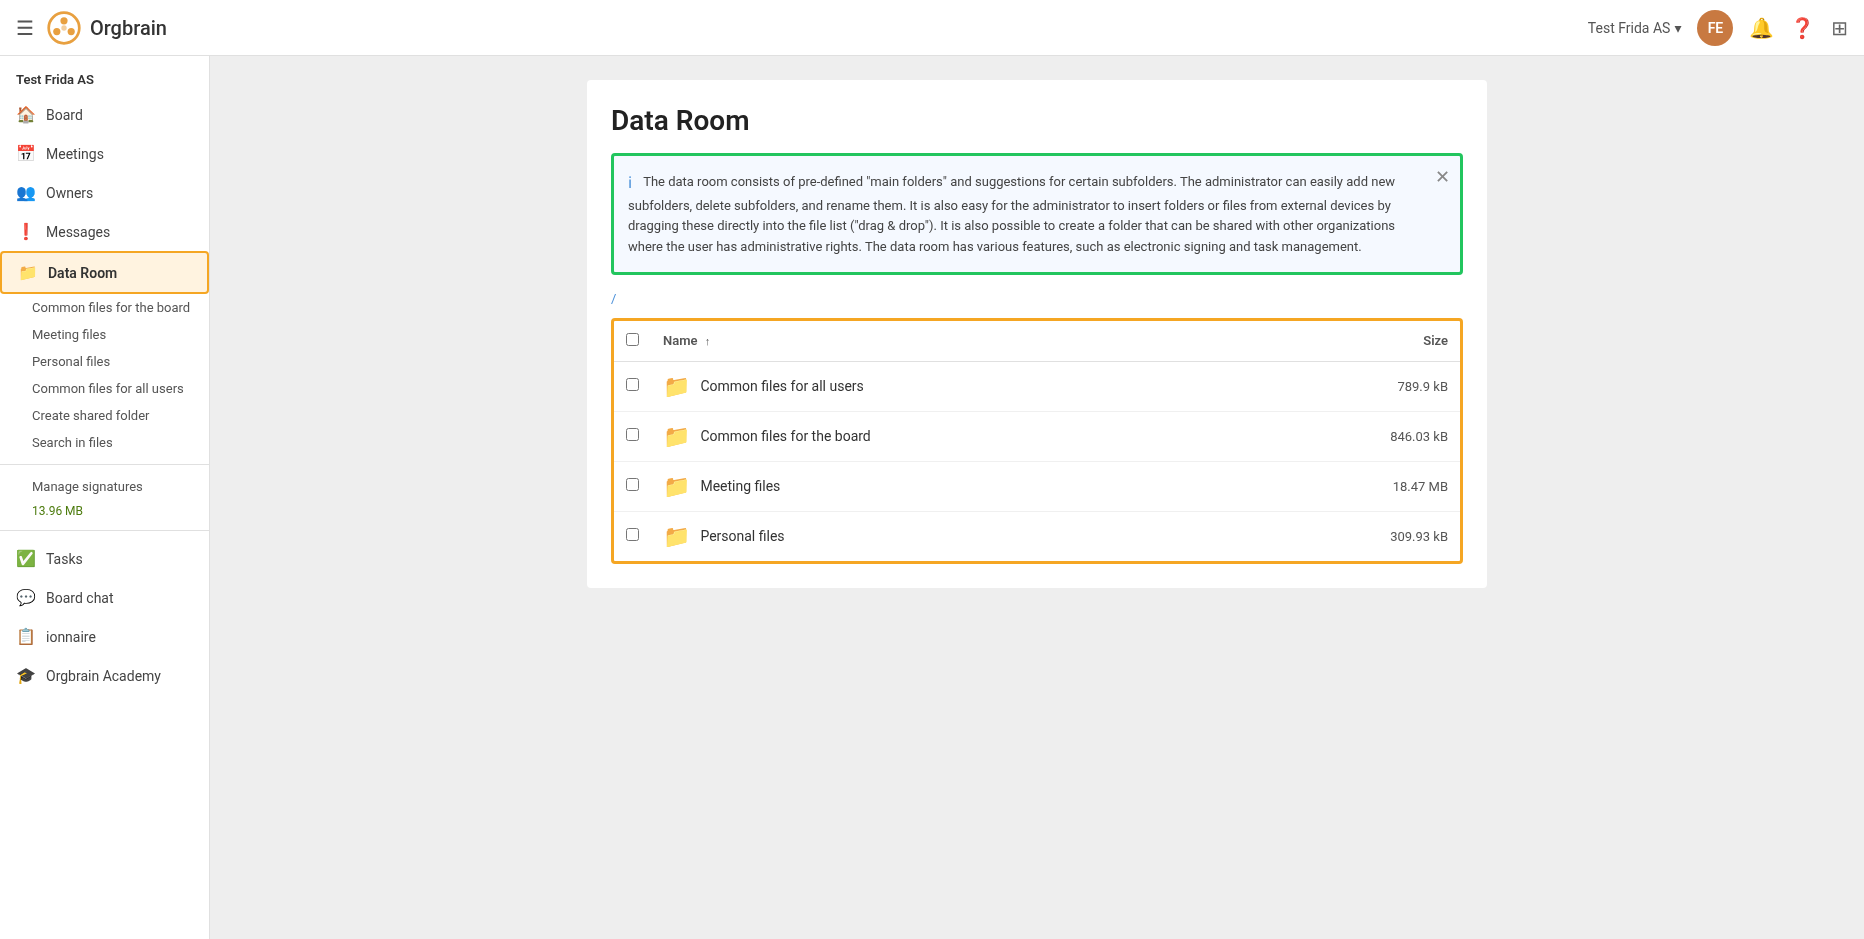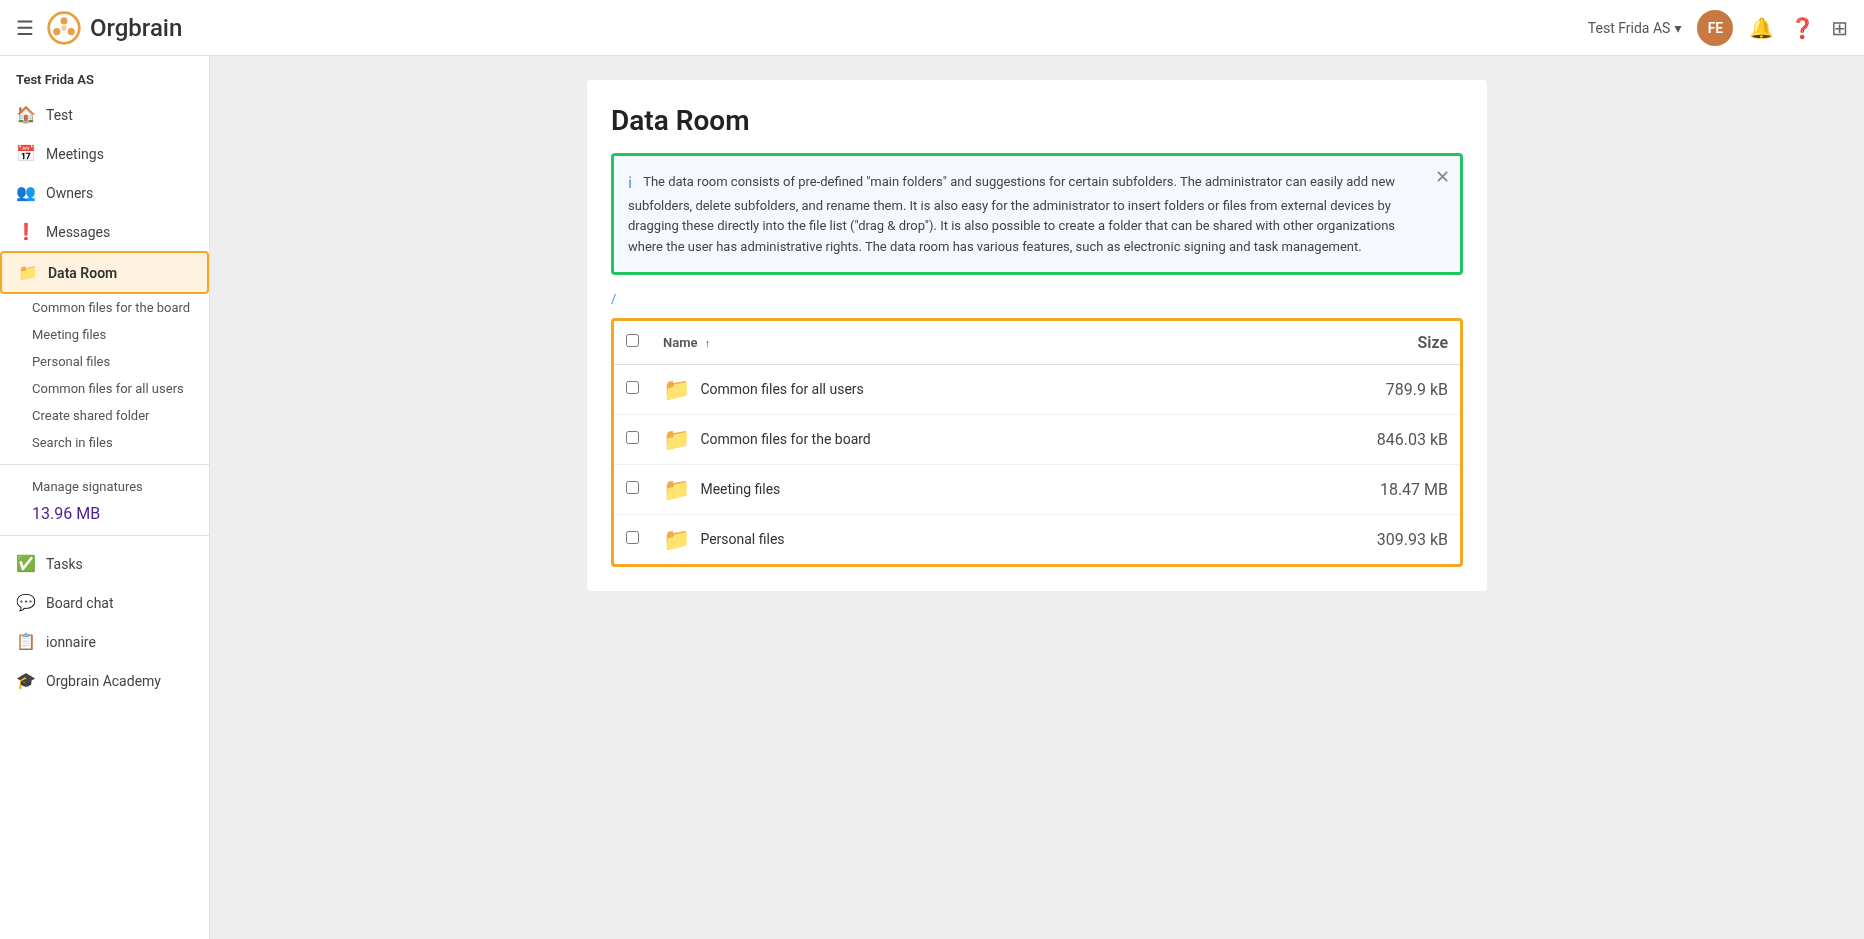--- a/index.html
+++ b/index.html
@@ -13,21 +13,21 @@
       align-items: center;
       padding: 0 16px;
       border-bottom: 1px solid #e0e0e0;
       z-index: 10;
       flex-shrink: 0;
     }
     .topbar-left { display: flex; align-items: center; gap: 12px; flex: 1; }
     .hamburger { cursor: pointer; font-size: 20px; color: #555; }
     .logo-area { display: flex; align-items: center; gap: 8px; }
     .logo-icon { width: 36px; height: 36px; }
-    .logo-text { font-size: 24px; font-weight: 500; color: #333; }
+    .logo-text { font-size: 20px; font-weight: 500; color: #333; }
     .topbar-right { display: flex; align-items: center; gap: 16px; }
     .org-selector { display: flex; align-items: center; gap: 4px; font-size: 14px; color: #555; cursor: pointer; }
     .topbar-icon { font-size: 20px; color: #666; cursor: pointer; }
     .avatar { width: 36px; height: 36px; background: #c87941; border-radius: 50%; display: flex; align-items: center; justify-content: center; color: #fff; font-size: 14px; font-weight: 600; cursor: pointer; }
 
     
     .main-layout { display: flex; flex: 1; overflow: hidden; }
 
     
     .sidebar {
@@ -66,22 +66,22 @@
     }
     .sidebar-subitem {
       padding: 6px 16px 6px 32px;
       font-size: 13px;
       color: #555;
       cursor: pointer;
     }
     .sidebar-divider { height: 1px; background: #e0e0e0; margin: 8px 0; }
     .sidebar-storage {
       padding: 4px 16px 4px 32px;
-      font-size: 16px;
-      color: #4c1d95;
+      font-size: 12px;
+      color: #4d7c0f;
     }
 
     
     .content-area {
       flex: 1;
       overflow-y: auto;
       background: #eeeeee;
       padding: 24px;
     }
     .content-card {
@@ -142,21 +142,21 @@
       color: #555;
     }
     .file-table th.col-size { text-align: right; }
     .file-table td {
       padding: 12px;
       font-size: 14px;
       color: #333;
       border-bottom: 1px solid #f0f0f0;
     }
     .file-table tr:last-child td { border-bottom: none; }
-    .file-table .col-size { text-align: right; color: #555; font-size: 16px; }
+    .file-table .col-size { text-align: right; color: #555; font-size: 13px; }
     .file-row-name { display: flex; align-items: center; gap: 10px; }
     .folder-icon { font-size: 22px; color: #1a9090; }
     .col-check { width: 36px; text-align: center; }
     .col-name { flex: 1; }
     .sort-arrow { font-size: 11px; margin-left: 4px; }
   </style>
 </head>
 <body>
 
 <div class="topbar">
@@ -186,21 +186,21 @@
 </div>
 
 <div class="main-layout">
 
   <nav class="sidebar">
     <div class="sidebar-org-title">Test Frida AS</div>
 
     <div class="sidebar-nav">
       <div class="sidebar-item">
         <span class="icon">🏠</span>
-        <span>Test</span>
+        <span>Board</span>
       </div>
       <div class="sidebar-item">
         <span class="icon">📅</span>
         <span>Meetings</span>
       </div>
       <div class="sidebar-item">
         <span class="icon">👥</span>
         <span>Owners</span>
       </div>
       <div class="sidebar-item">

